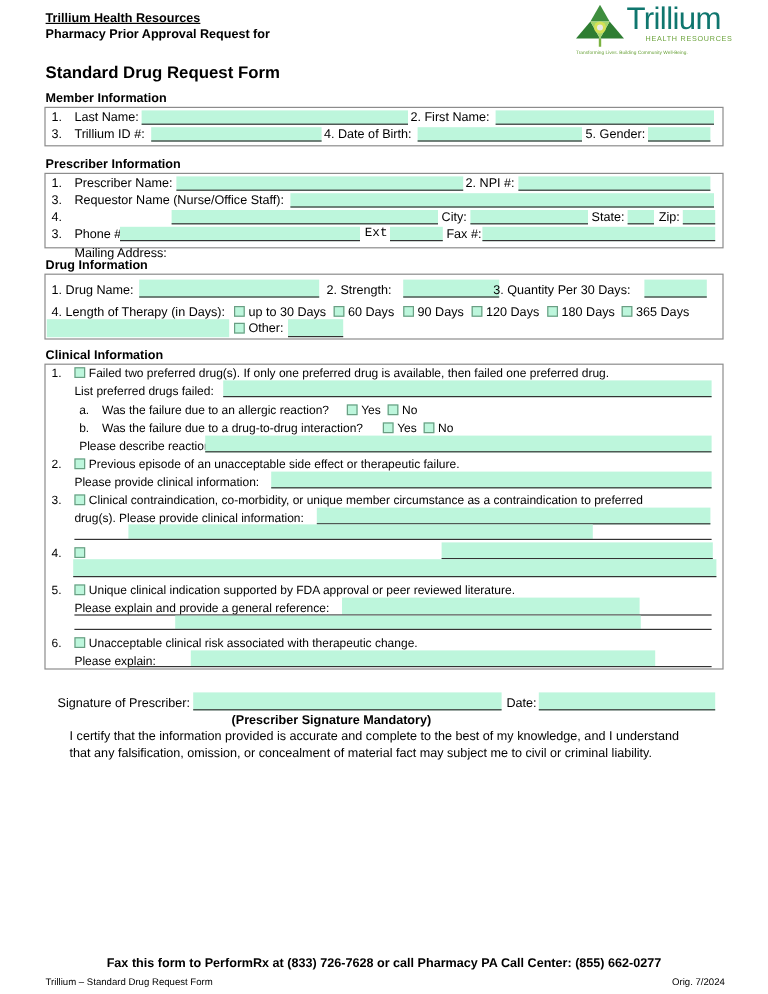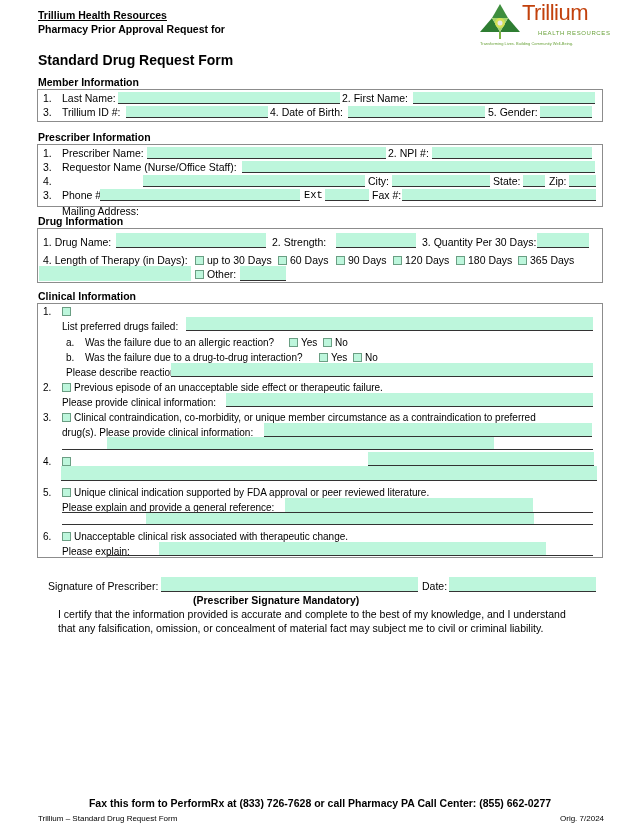--- a/index.html
+++ b/index.html
@@ -8,21 +8,21 @@
   .hdr{font-size:10.5px;font-weight:bold;line-height:14px;}
   .title{font-size:14px;font-weight:bold;}
   .sec{font-size:10.5px;font-weight:bold;}
   .box{position:absolute;border:1px solid #8c8c8c;box-sizing:border-box;}
   .t{position:absolute;font-size:10.5px;white-space:nowrap;line-height:13px;}
   .ta{position:absolute;font-size:10px;white-space:nowrap;line-height:13px;font-family:"Liberation Sans",sans-serif;}
   .fld{position:absolute;background:#bdf6dc;height:12px;border-bottom:1px solid #333;box-sizing:border-box;}
   .fldn{position:absolute;background:#bdf6dc;height:12px;box-sizing:border-box;}
   .ul{position:absolute;height:0;border-bottom:1px solid #333;}
   .cb{display:inline-block;width:7px;height:7px;border:1px solid #6a9e83;background:#bdf6dc;vertical-align:middle;margin-right:3px;position:relative;top:-1px;}
-  .logo-text{font-size:22px;color:#c2410c;font-weight:normal;letter-spacing:-0.5px;}
+  .logo-text{font-size:26px;color:#0f766e;font-weight:normal;letter-spacing:-0.5px;}
   .logo-sub{font-size:6px;color:#6aa23a;letter-spacing:0.6px;}
   .logo-tag{font-size:4px;color:#6aa23a;}
 </style>
 </head>
 <body>
 
 <div class="abs hdr" style="left:38px;top:8px;text-decoration:underline;">Trillium Health Resources</div>
 <div class="abs hdr" style="left:38px;top:22px;">Pharmacy Prior Approval Request for</div>
 <div class="abs title" style="left:38px;top:52px;">Standard Drug Request Form</div>
 
@@ -87,39 +87,39 @@
 <div class="t" style="left:372px;top:189px;">Fax #:</div>
 <div class="fld" style="left:402px;top:189px;width:194px;"></div>
 
 <div class="abs sec" style="left:38px;top:215px;">Drug Information</div>
 <div class="box" style="left:37px;top:228px;width:566px;height:55px;"></div>
 
 <div class="t" style="left:43px;top:236px;">1. Drug Name:</div>
 <div class="fld" style="left:116px;top:233px;width:150px;height:15px;"></div>
 <div class="t" style="left:272px;top:236px;">2. Strength:</div>
 <div class="fld" style="left:336px;top:233px;width:80px;height:15px;"></div>
-<div class="t" style="left:422px;top:236px;">3. Quantity Per 30 Days:</div>
+<div class="t" style="left:411px;top:236px;">3. Quantity Per 30 Days:</div>
 <div class="fld" style="left:537px;top:233px;width:52px;height:15px;"></div>
 
 <div class="t" style="left:43px;top:254px;">4. Length of Therapy (in Days):</div>
 <div class="t" style="left:195px;top:254px;"><span class="cb"></span><span>up to 30 Days</span></div>
 <div class="t" style="left:278px;top:254px;"><span class="cb"></span><span>60 Days</span></div>
 <div class="t" style="left:336px;top:254px;"><span class="cb"></span><span>90 Days</span></div>
 <div class="t" style="left:393px;top:254px;"><span class="cb"></span><span>120 Days</span></div>
 <div class="t" style="left:456px;top:254px;"><span class="cb"></span><span>180 Days</span></div>
 <div class="t" style="left:518px;top:254px;"><span class="cb"></span><span>365 Days</span></div>
 <div class="fldn" style="left:39px;top:266px;width:152px;height:15px;"></div>
 <div class="t" style="left:195px;top:268px;"><span class="cb"></span><span>Other:</span></div>
 <div class="fld" style="left:240px;top:266px;width:46px;height:15px;"></div>
 
 <div class="abs sec" style="left:38px;top:290px;">Clinical Information</div>
 <div class="box" style="left:37px;top:303px;width:566px;height:255px;"></div>
 
 <div class="ta" style="left:43px;top:305px;">1.</div>
-<div class="ta" style="left:62px;top:305px;"><span class="cb"></span></div>
+<div class="ta" style="left:62px;top:305px;"><span class="cb"></span><span>Failed two preferred drug(s). If only one preferred drug is available, then failed one preferred drug.</span></div>
 <div class="ta" style="left:62px;top:320px;">List preferred drugs failed:</div>
 <div class="fld" style="left:186px;top:317px;width:407px;height:14px;"></div>
 
 <div class="ta" style="left:66px;top:336px;">a.</div>
 <div class="ta" style="left:85px;top:336px;">Was the failure due to an allergic reaction?</div>
 <div class="ta" style="left:289px;top:336px;"><span class="cb"></span><span>Yes</span></div>
 <div class="ta" style="left:323px;top:336px;"><span class="cb"></span><span>No</span></div>
 
 <div class="ta" style="left:66px;top:351px;">b.</div>
 <div class="ta" style="left:85px;top:351px;">Was the failure due to a drug-to-drug interaction?</div>

